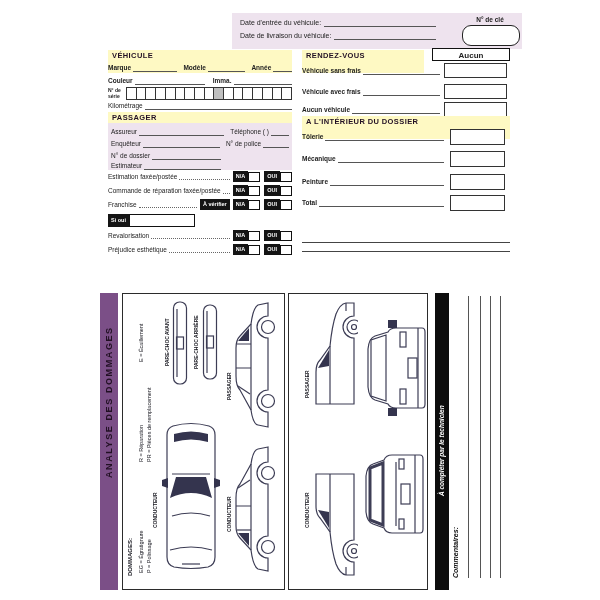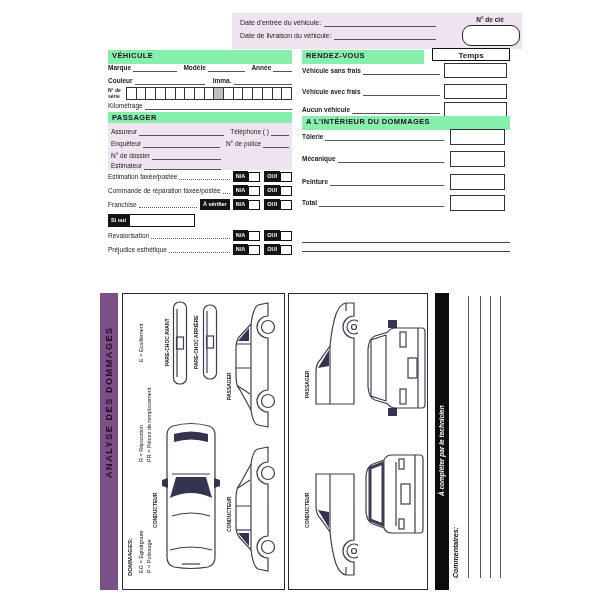--- a/index.html
+++ b/index.html
@@ -1,18 +1,18 @@
 <!DOCTYPE html>
 <html><head>
 <meta charset="utf-8">
 <style>
   html,body{margin:0;padding:0;background:#fff;}
   .page{position:relative;width:600px;height:600px;background:#ffffff;font-family:"Liberation Sans",sans-serif;color:#1a1a1a;overflow:hidden;}
   .abs{position:absolute;}
-  .hdr{background:#86efac;color:#221024;font-weight:bold;font-size:7.5px;letter-spacing:.4px;height:14px;line-height:11px;padding-left:4px;box-sizing:border-box;}
+  .hdr{background:#fef9c3;color:#221024;font-weight:bold;font-size:7.5px;letter-spacing:.4px;height:23px;line-height:11px;padding-left:4px;box-sizing:border-box;}
   .lbl{font-size:6.5px;line-height:8px;color:#222;}
   .b{font-weight:bold;}
   .row{display:flex;align-items:flex-end;}
   .uline{border-bottom:1px solid #555;height:7px;}
   .dots{flex:1;border-bottom:1px dotted #666;height:6px;margin:0 3px 1px 2px;}
   .tag{background:#141414;color:#fff;font-weight:bold;font-size:5.5px;height:11px;line-height:11px;text-align:center;padding:0 3px;}
   .cbox{width:12px;height:10px;border:1px solid #111;background:#fff;box-sizing:border-box;}
   .ibox{border:1px solid #333;background:#fff;box-sizing:border-box;}
   .vtext{position:absolute;transform:rotate(-90deg);transform-origin:0 0;white-space:nowrap;}
   .rot{position:absolute;transform:rotate(-90deg);transform-origin:0 0;}
@@ -162,41 +162,41 @@
     <span class="lbl">Préjudice esthétique</span>
     <span class="dots"></span>
     <span class="tag">N/A</span>
     <span class="cbox"></span>
     <span style="width:4px;"></span>
     <span class="tag">OUI</span>
     <span class="cbox"></span>
   </div>
 
   <div class="abs hdr" style="left:302px;top:50px;width:122px;">RENDEZ-VOUS</div>
-  <div class="abs lbl b" style="left:432px;top:48px;width:78px;height:13px;border:1.6px solid #111;background:#fff;text-align:center;font-size:8px;line-height:13px;box-sizing:border-box;">Temps</div>
+  <div class="abs lbl b" style="left:432px;top:48px;width:78px;height:13px;border:1.6px solid #111;background:#fff;text-align:center;font-size:8px;line-height:13px;box-sizing:border-box;">Aucun</div>
 
   <div class="abs row" style="left:302px;top:67px;width:138px;">
     <span class="lbl b">Véhicule sans frais</span>
     <span class="uline" style="flex:1;margin-left:2px;"></span>
   </div>
   <div class="abs ibox" style="left:444px;top:63px;width:63px;height:15px;"></div>
 
   <div class="abs row" style="left:302px;top:88px;width:138px;">
     <span class="lbl b">Véhicule avec frais</span>
     <span class="uline" style="flex:1;margin-left:2px;"></span>
   </div>
   <div class="abs ibox" style="left:444px;top:84px;width:63px;height:15px;"></div>
 
   <div class="abs row" style="left:302px;top:106px;width:138px;">
     <span class="lbl b">Aucun véhicule</span>
     <span class="uline" style="flex:1;margin-left:2px;"></span>
   </div>
   <div class="abs ibox" style="left:444px;top:102px;width:63px;height:15px;"></div>
 
-  <div class="abs hdr" style="left:302px;top:116px;width:208px;">A L'INTÉRIEUR DU DOMMAGES</div>
+  <div class="abs hdr" style="left:302px;top:116px;width:208px;">A L'INTÉRIEUR DU DOSSIER</div>
 
   <div class="abs row" style="left:302px;top:133px;width:142px;">
     <span class="lbl b">Tôlerie</span>
     <span class="uline" style="flex:1;margin-left:2px;"></span>
   </div>
   <div class="abs ibox" style="left:450px;top:129px;width:55px;height:16px;"></div>
 
   <div class="abs row" style="left:302px;top:155px;width:142px;">
     <span class="lbl b">Mécanique</span>
     <span class="uline" style="flex:1;margin-left:2px;"></span>

